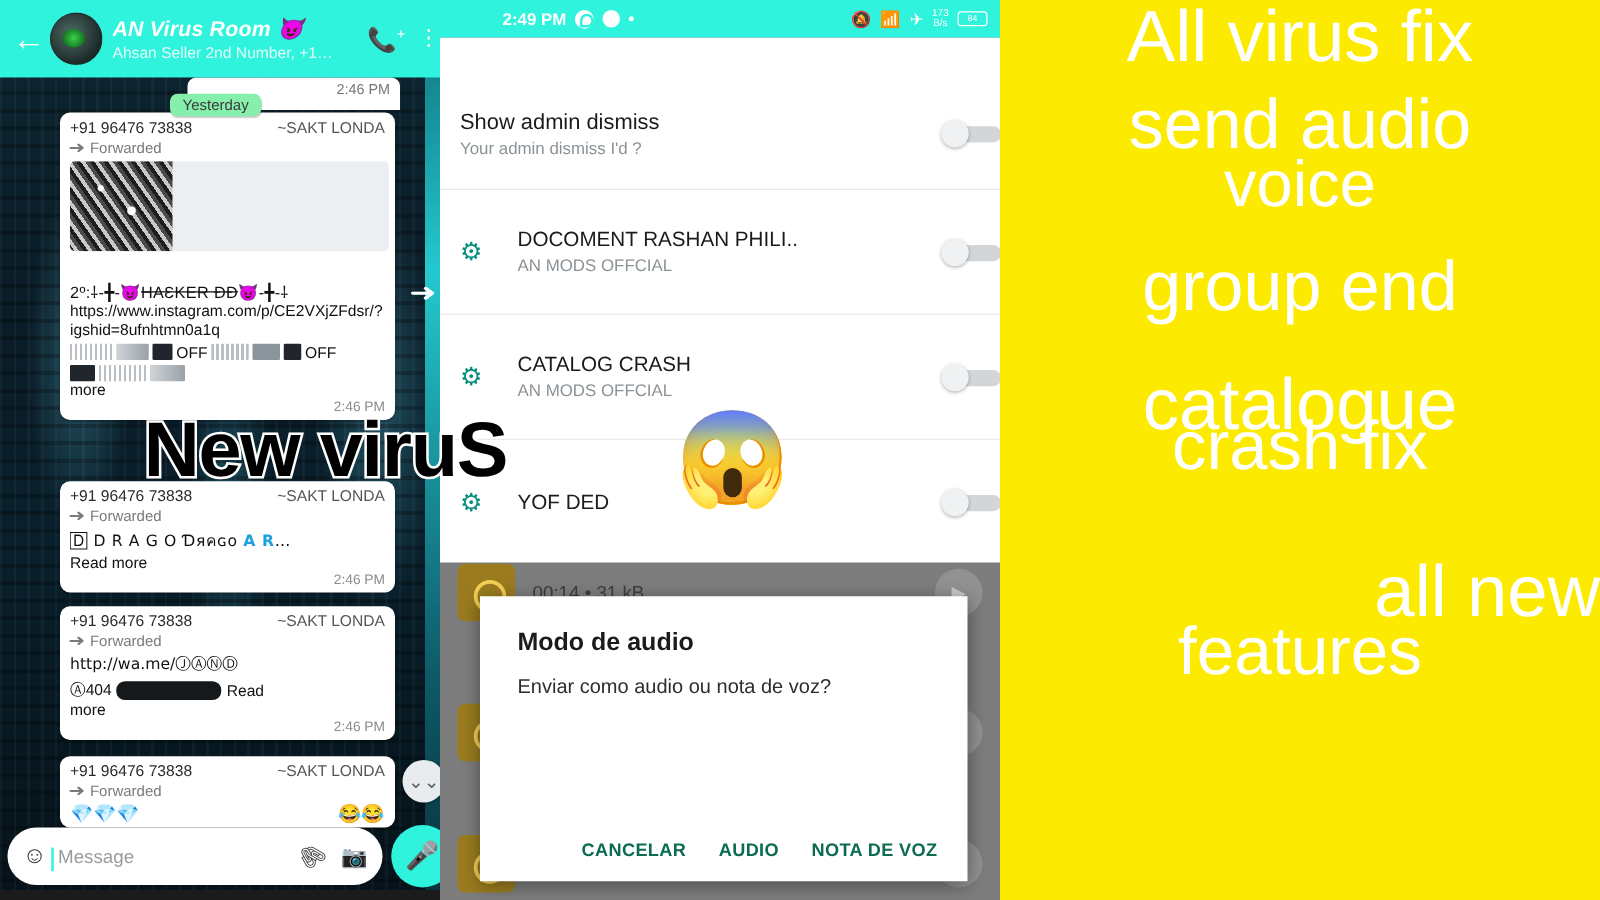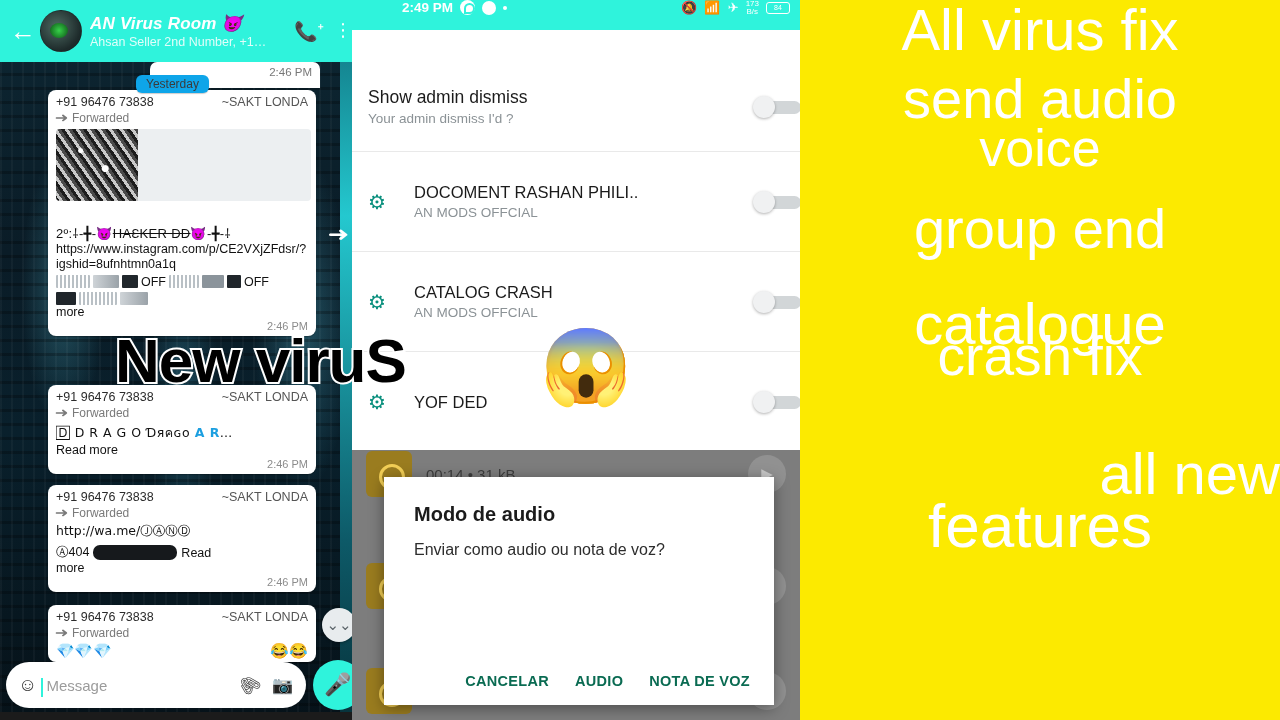--- a/index.html
+++ b/index.html
@@ -46,21 +46,21 @@
   .b-meta { display:flex; justify-content:space-between; gap:6px; font-size:12.5px; color:#333; }
   .b-phone { color:#2b2b2b; }
   .b-author { color:#555; }
   .b-fwd { display:flex; align-items:center; gap:5px; color:#7a7a7a; font-size:12px;
     font-style:normal; margin-top:1px; }
   .b-fwd .arr { font-size:13px; transform:scaleX(1.25); display:inline-block; }
   .b-time { text-align:right; color:#8c8c8c; font-size:11px; margin-top:1px; }
   .b-link { color:#111; font-size:12.5px; line-height:1.18; word-break:break-all; }
   .readmore { color:#111; font-size:12.5px; }
 
-  #daydivider { position:absolute; left:136px; top:75px; z-index:4; background:#0ea5e9;
+  #daydivider { position:absolute; left:136px; top:75px; z-index:4; background:#86efac;
     border-radius:6px; padding:2px 10px; font-size:12px; color:#3b3b3b;
     box-shadow:0 1px 1px rgba(0,0,0,.2); }
   #bub-top-time { position:absolute; left:150px; top:62px; width:170px; height:26px;
     background:#fff; border-radius:7px 7px 0 0; z-index:3; }
   #bub-top-time .tt { position:absolute; right:8px; top:4px; font-size:11.5px; color:#777; }
 
   #bubble1 { left:48px; top:90px; width:268px; }
   #thumb1 { margin-top:4px; width:255px; height:72px; background:#eceff1; border-radius:4px;
     position:relative; overflow:hidden; }
   #thumb1 .art { position:absolute; left:0; top:0; width:82px; height:72px;
@@ -108,21 +108,21 @@
   #cam-btn { font-size:17px; color:#1d1d1d; }
   #mic-btn { position:absolute; left:313px; top:8px; width:50px; height:50px; border-radius:50%;
     background:#2ff3dc; display:flex; align-items:center; justify-content:center;
     color:#0a3b36; font-size:22px; }
   #bottom-bar { position:absolute; left:0; bottom:0; width:352px; height:8px; background:#1b1b1b; }
 
   
   #mid-panel { position:absolute; left:352px; top:0; width:448px; height:720px; overflow:hidden;
     background:#7d7d7d; }
   #statusbar { position:absolute; left:0; top:0; width:448px; height:30px; background:#2ff3dc;
-    display:flex; align-items:flex-start; color:#fff; font-size:13.5px; padding:0 10px; z-index:9; }
+    display:flex; align-items:center; color:#fff; font-size:13.5px; padding:0 10px; z-index:9; }
   #sb-time { font-weight:bold; margin-left:40px; }
   #sb-left-icons { display:flex; align-items:center; gap:7px; margin-left:7px; }
   #sb-wa { width:15px; height:15px; border-radius:50%; background:#fff; position:relative; }
   #sb-wa::after { content:""; position:absolute; left:4px; top:3px; width:7px; height:7px;
     border:2px solid #2ff3dc; border-radius:50% 50% 50% 0; }
   #sb-circle { width:14px; height:14px; border-radius:50%; background:#fff; }
   #sb-dot { width:4px; height:4px; border-radius:50%; background:#fff; }
   #sb-right { margin-left:auto; display:flex; align-items:center; gap:7px; }
   .sbi { font-size:13px; color:#fff; }
   #sb-speed { font-size:8px; line-height:.95; text-align:center; }
@@ -176,21 +176,21 @@
     background:#fcea00; overflow:hidden; }
   .yline { position:absolute; width:480px; text-align:center; color:#fff;
     font-weight:normal; white-space:nowrap; }
   #yl1 { top:-4px; font-size:58px; }
   #yl2 { top:66px; font-size:56px; }
   #yl3 { top:118px; font-size:52px; }
   #yl4 { top:196px; font-size:56px; }
   #yl5 { top:290px; font-size:58px; }
   #yl6 { top:324px; font-size:55px; }
   #yl7 { top:440px; font-size:58px;text-align:right; }
-  #yl8 { top:490px; font-size:62px; }
+  #yl8 { top:490px; font-size:54px; }
 
   
   #overlay-newvirus { position:absolute; left:115px; top:325px; z-index:30;
     font-size:62px; font-weight:bold; color:#000; white-space:nowrap;
     -webkit-text-stroke:4px #fff; paint-order:stroke fill; letter-spacing:-1px; }
   #overlay-emoji { position:absolute; left:540px; top:330px; z-index:31; font-size:74px;
     line-height:1; }
   #teal-strip { position:absolute; left:340px; top:0; width:12px; height:720px;
     background:linear-gradient(180deg,#0e6b78,#24c8cf 30%,#0d5a68 75%,#07323b);
     z-index:5; }

